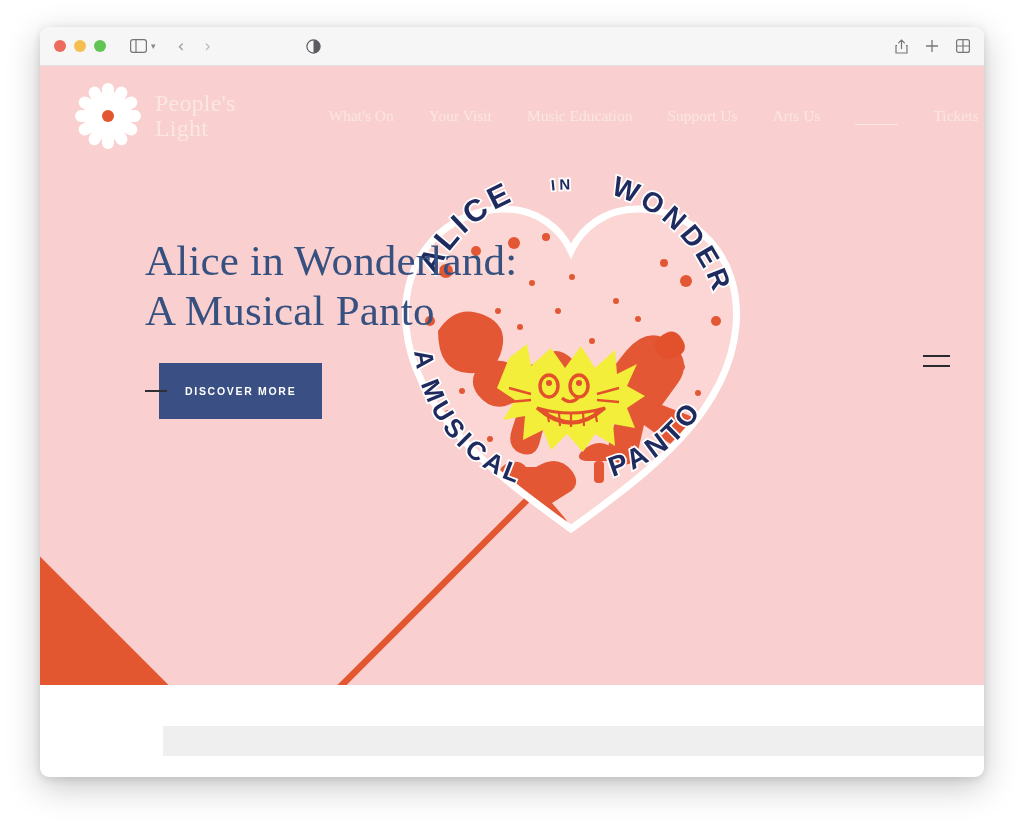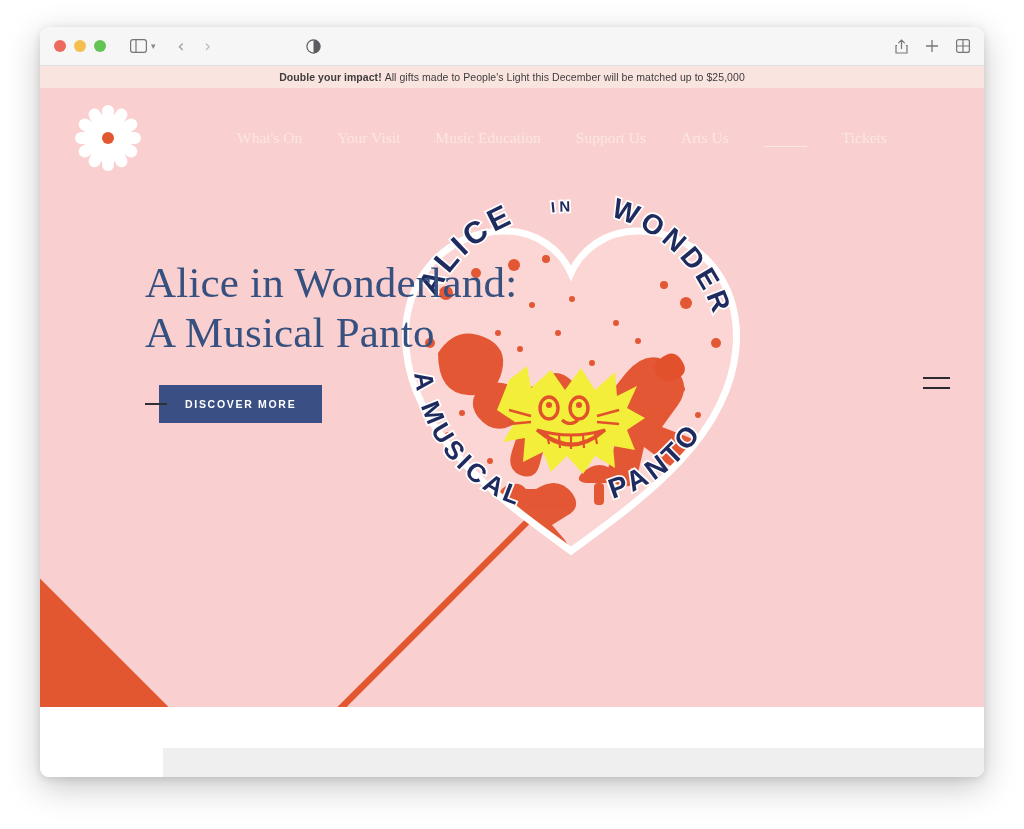--- a/index.html
+++ b/index.html
@@ -141,21 +141,21 @@
     font-size:43px;line-height:50px;
     color:#36507f;margin:0;font-weight:normal;
     letter-spacing:.2px;
   }
   .hero-meta{margin-top:26px;font-size:11.5px;line-height:17.6px;color:#3c3c46;}
   .discover-wrap{display:flex;align-items:center;margin-top:27px;}
   .dash{width:22px;height:2px;background:#2f2f36;margin-right:-8px;z-index:7;}
   .discover{
     background:#3a5085;color:#ffffff;
     font-size:10.5px;letter-spacing:1.7px;font-weight:bold;
-    padding:13px 26px;border:none;
+    padding:22px 26px;border:none;
     font-family:"Liberation Sans",sans-serif;
   }
 
   
   .slide-nav{position:absolute;right:34px;top:289px;z-index:6;}
   .slide-nav div{width:27px;height:2px;background:#2a2a30;}
   .slide-nav div+div{margin-top:8px;}
 
   
   .art{position:absolute;left:346px;top:85px;width:370px;height:400px;z-index:4;}
@@ -213,24 +213,20 @@
       <span class="tb-icon">
         <svg width="14" height="14" viewBox="0 0 14 14">
             <rect x="0.6" y="0.6" width="12.8" height="12.8" rx="2" fill="none" stroke="#76767a" stroke-width="1.2"></rect>
             <line x1="7" y1="1" x2="7" y2="13" stroke="#76767a" stroke-width="1.2"></line>
             <line x1="1" y1="7" x2="13" y2="7" stroke="#76767a" stroke-width="1.2"></line>
           </svg>
       </span>
     </div>
   </div>
 
-  <div class="banner">
-    <b>Double your impact!</b>
-    <span>All gifts made to People's Light this December will be matched up to $25,000</span>
-  </div>
 
   <div class="hero">
     <div class="diamond"></div>
     <div class="diamond2"></div>
     <div class="diamond3"></div>
 
     <div class="site-header">
       <div class="logo">
         <div class="flower">
           <div class="petal" style="transform:rotate(0deg)"></div>
@@ -239,20 +235,24 @@
           <div class="petal" style="transform:rotate(90deg)"></div>
           <div class="petal" style="transform:rotate(120deg)"></div>
           <div class="petal" style="transform:rotate(150deg)"></div>
           <div class="petal" style="transform:rotate(180deg)"></div>
           <div class="petal" style="transform:rotate(210deg)"></div>
           <div class="petal" style="transform:rotate(240deg)"></div>
           <div class="petal" style="transform:rotate(270deg)"></div>
           <div class="petal" style="transform:rotate(300deg)"></div>
           <div class="petal" style="transform:rotate(330deg)"></div>
           <div class="flower-core"></div>
+        </div>
+        <div class="logo-text">
+          <div>People's</div>
+          <div>Light</div>
         </div>
       </div>
 
       <div class="nav">
         <span class="nav-link">What's On</span>
         <span class="nav-link">Your Visit</span>
         <span class="nav-link">Music Education</span>
         <span class="nav-link">Support Us</span>
         <span class="nav-link">Arts Us</span>
         <span class="nav-div"></span>

